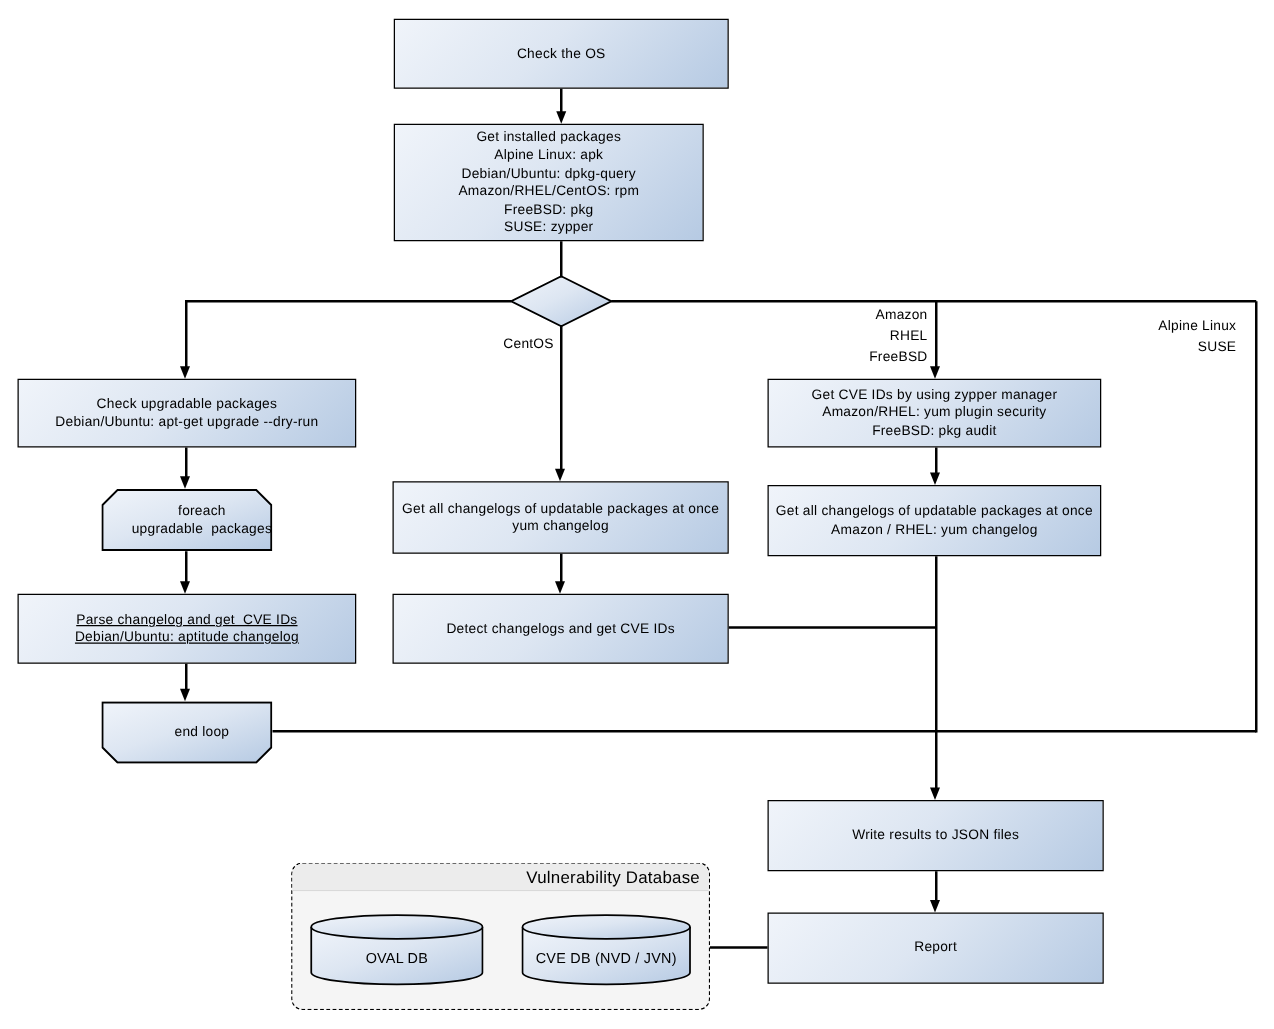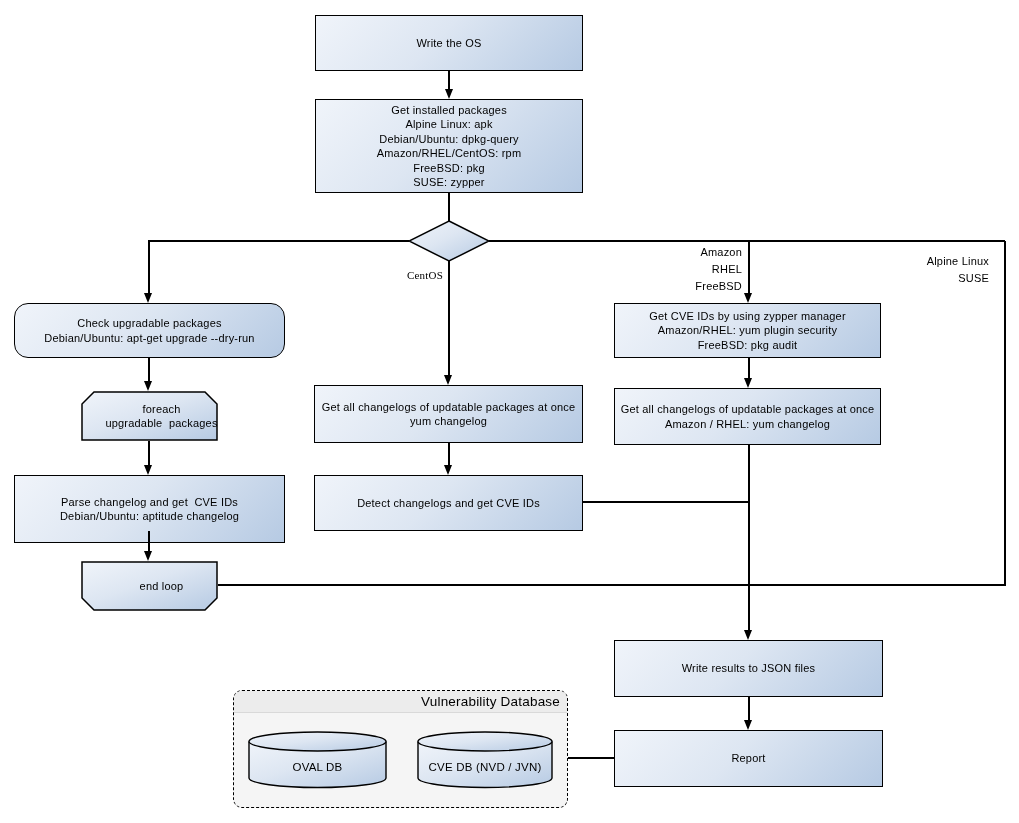--- a/index.html
+++ b/index.html
@@ -59,33 +59,33 @@
   <svg width="0" height="0" style="position:absolute">
     <defs>
       <linearGradient id="bgrad" x1="0" y1="0" x2="1" y2="1">
         <stop offset="0" stop-color="#f0f4fa"></stop>
         <stop offset="0.45" stop-color="#dde6f2"></stop>
         <stop offset="1" stop-color="#b6cae3"></stop>
       </linearGradient>
     </defs>
   </svg>
 
-  <div class="pnode" style="left:315px;top:15px;width:268px;height:56px;">Write the OS</div>
+  <div class="pnode" style="left:315px;top:15px;width:268px;height:56px;">Check the OS</div>
 
-  <div class="pnode" style="left:315px;top:99px;width:268px;height:94px;">Get installed packages
+  <div class="pnode" style="left:315px;top:99px;width:248px;height:94px;">Get installed packages
 Alpine Linux: apk
 Debian/Ubuntu: dpkg-query
 Amazon/RHEL/CentOS: rpm
 FreeBSD: pkg
 SUSE: zypper</div>
 
-  <div class="pnode" style="left:14px;top:303px;width:271px;height:55px;border-radius:14px;">Check upgradable packages
+  <div class="pnode" style="left:14px;top:303px;width:271px;height:55px;">Check upgradable packages
 Debian/Ubuntu: apt-get upgrade --dry-run</div>
 
-  <div class="pnode" style="left:14px;top:475px;width:271px;height:68px;">Parse changelog and get  CVE IDs
+  <div class="pnode" style="left:14px;top:475px;width:271px;height:56px;text-decoration:underline;">Parse changelog and get  CVE IDs
 Debian/Ubuntu: aptitude changelog</div>
 
   <div class="pnode" style="left:314px;top:385px;width:269px;height:58px;">Get all changelogs of updatable packages at once
 yum changelog</div>
 
   <div class="pnode" style="left:314px;top:475px;width:269px;height:56px;">Detect changelogs and get CVE IDs</div>
 
   <div class="pnode" style="left:614px;top:303px;width:267px;height:55px;">Get CVE IDs by using zypper manager
 Amazon/RHEL: yum plugin security
 FreeBSD: pkg audit</div>
@@ -111,21 +111,21 @@
 upgradable  packages</div>
   </div>
 
   <div class="shape" style="left:81px;top:561px;width:137px;height:50px;">
     <svg width="137" height="50" viewBox="0 0 137 50">
       <polygon points="1,1 136,1 136,37 124,49 13,49 1,37" fill="url(#bgrad)" stroke="#000" stroke-width="1.5"></polygon>
     </svg>
     <div class="stext">end loop</div>
   </div>
 
-  <div class="blabel right" style="left:381px;top:267px;width:62px;font-family:Liberation Serif, serif;">CentOS</div>
+  <div class="blabel right" style="left:381px;top:267px;width:62px;">CentOS</div>
   <div class="blabel right" style="left:878px;top:253px;width:111px;">Alpine Linux
 SUSE</div>
   <div class="blabel right" style="left:669px;top:244px;width:73px;">Amazon
 RHEL
 FreeBSD</div>
 
   <div class="vline" style="left:448px;top:71px;height:23px;"></div>
   <div class="arr" style="left:445px;top:89px;"></div>
 
   <div class="vline" style="left:448px;top:193px;height:29px;"></div>

